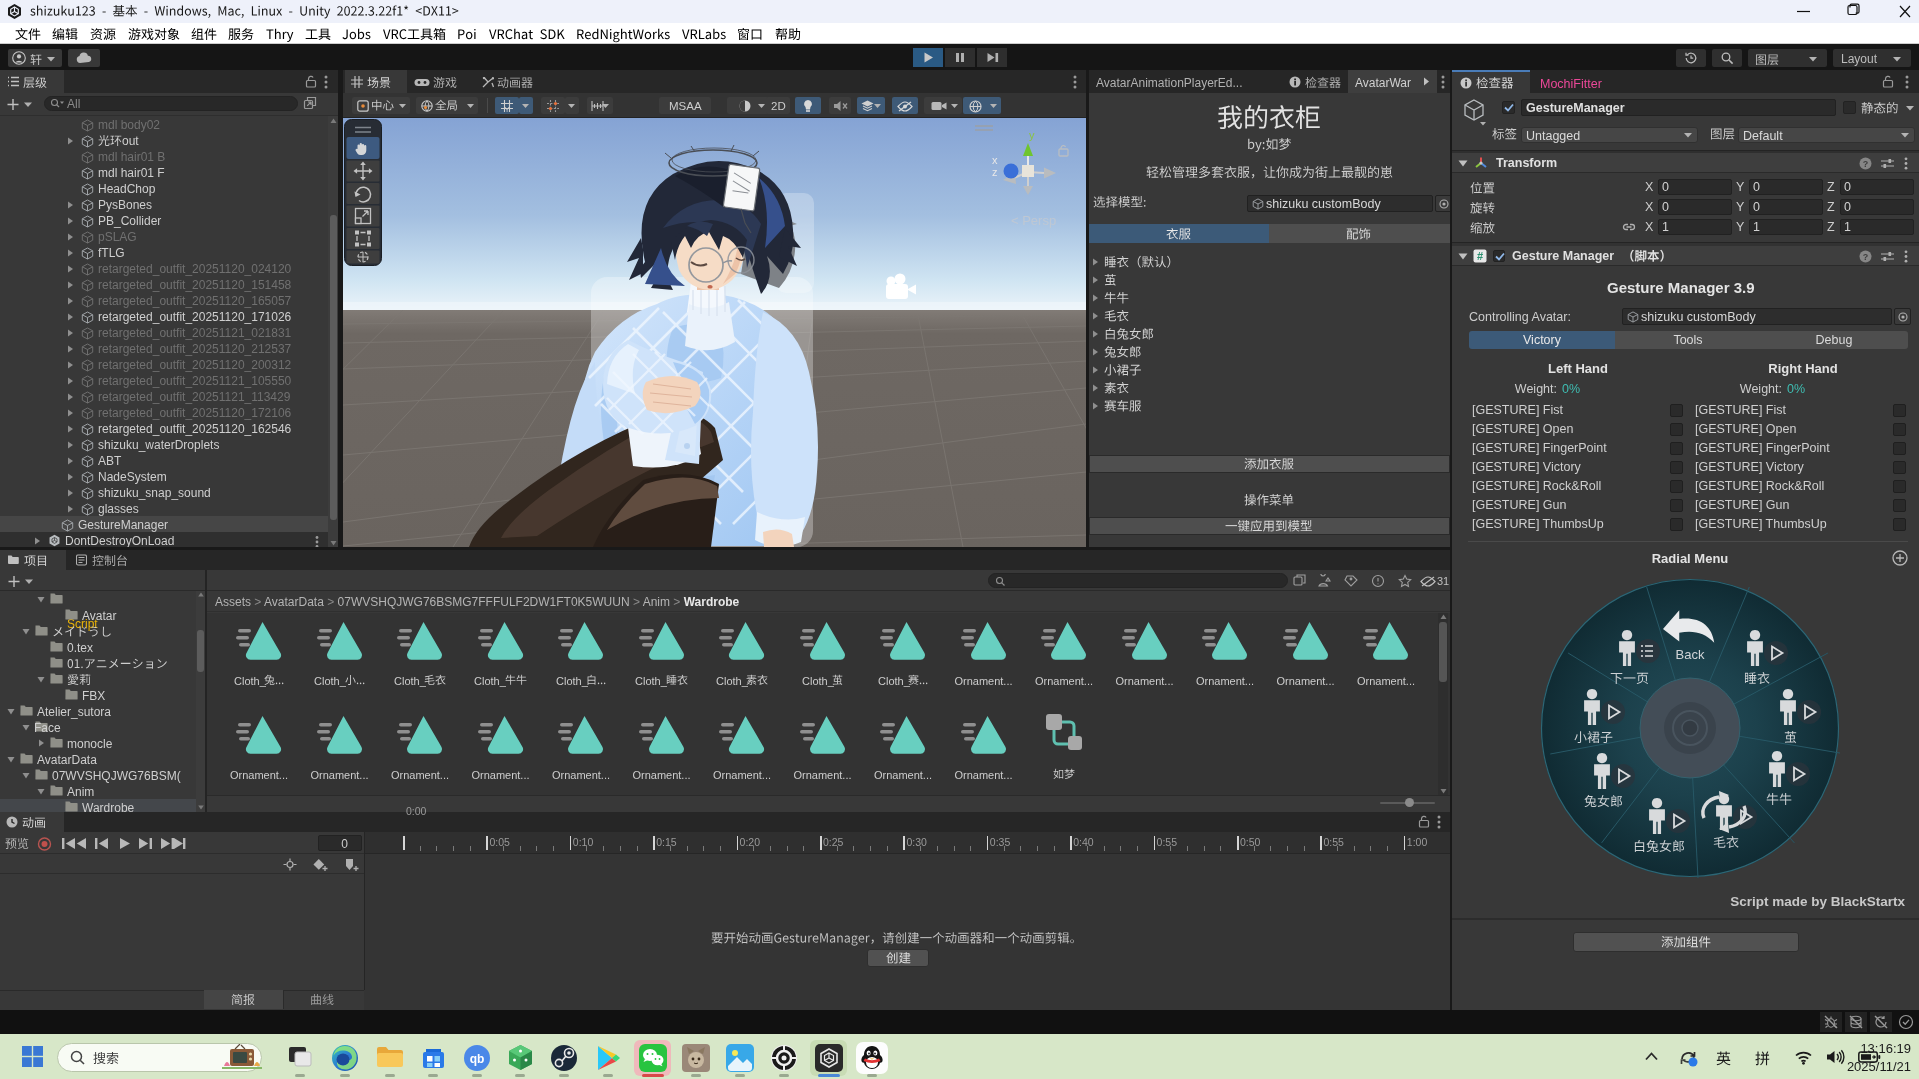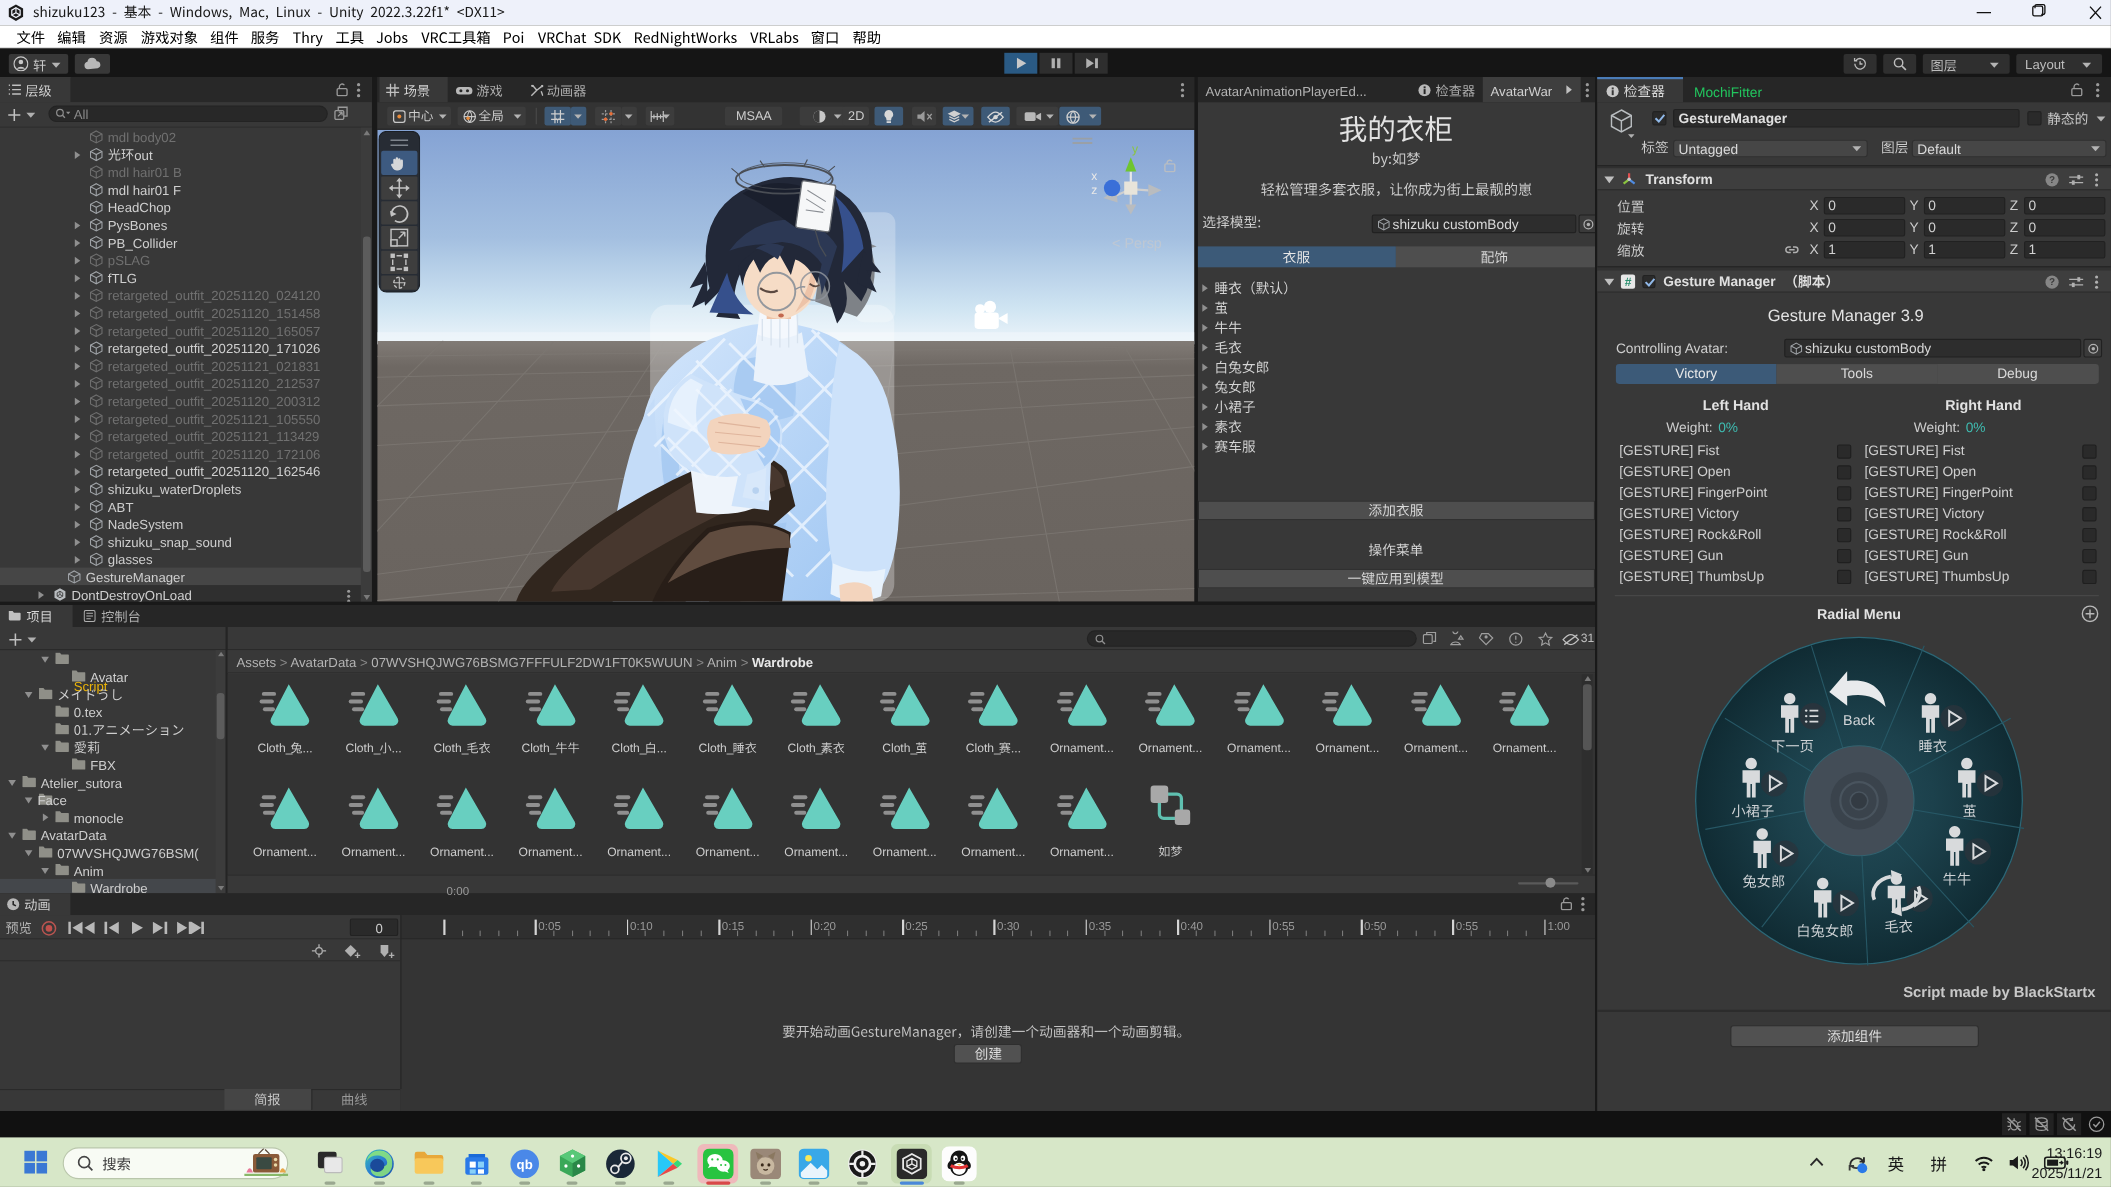--- a/index.html
+++ b/index.html
@@ -1188,21 +1188,21 @@
     <rect x="5.2" y="5" width="1.8" height="4.5" fill="#383838"></rect>
     <rect x="5.2" y="2.5" width="1.8" height="1.8" fill="#383838"></rect>
   </svg>
 <svg style="position:absolute;left:1476px;top:75px;overflow:visible" width="38" height="16">
     <g fill="#d8d8d8" transform="translate(0,12.5) scale(0.012500,-0.012500)">
       <use href="#r68c0" x="0"></use>
       <use href="#r67e5" x="1000"></use>
       <use href="#r5668" x="2000"></use>
     </g>
   </svg>
-<div class="txt" style="left:1540px;top:77px;font-size:12.5px;color:#22c55e">MochiFitter</div>
+<div class="txt" style="left:1540px;top:77px;font-size:12.5px;color:#ec4899">MochiFitter</div>
 <svg class="a" style="left:1882px;top:75px" width="12" height="13" viewBox="0 0 12 13">
     <rect x="1.5" y="5.5" width="9" height="6.5" rx="1" fill="none" stroke="#9a9a9a" stroke-width="1.2"></rect>
     <path d="M3.5 5.5 V3.8 a2.5 2.5 0 0 1 4.6 -1.3" fill="none" stroke="#9a9a9a" stroke-width="1.2"></path>
   </svg>
 <svg class="a" style="left:1905px;top:75px" width="4" height="14">
     <g fill="#9a9a9a">
       <circle cx="2" cy="2" r="1.5"></circle>
       <circle cx="2" cy="7" r="1.5"></circle>
       <circle cx="2" cy="12" r="1.5"></circle>
     </g>
@@ -1368,21 +1368,21 @@
       <rect x="2.5" y="6" width="2.6" height="4" fill="#b0b0b0" stroke="none"></rect>
     </g>
   </svg>
 <svg class="a" style="left:1904px;top:250px" width="4" height="13">
     <g fill="#b0b0b0">
       <circle cx="2" cy="1.8" r="1.4"></circle>
       <circle cx="2" cy="6.5" r="1.4"></circle>
       <circle cx="2" cy="11.2" r="1.4"></circle>
     </g>
   </svg>
-<div class="txt" style="left:1607px;top:279px;font-size:15px;color:#e4e4e4;font-weight:normal">Gesture Manager 3.9</div>
+<div class="txt" style="left:1607px;top:279px;font-size:15px;color:#e4e4e4;font-weight:bold">Gesture Manager 3.9</div>
 <div class="txt" style="left:1469px;top:310px;font-size:12.5px;color:#cdcdcd">Controlling Avatar:</div>
 <div class="a" style="left:1622px;top:308px;width:270px;height:17px;background:#2d2d2d;border:1px solid #212121;border-radius:2px"></div>
 <svg class="a" style="left:1627px;top:311px" width="12" height="12" viewBox="0 0 13 13">
     <g fill="none" stroke="#9fa3a7" stroke-width="1">
       <path d="M6.5 1 L11.7 3.8 V9.2 L6.5 12 L1.3 9.2 V3.8 Z"></path>
       <path d="M1.3 3.8 L6.5 6.5 L11.7 3.8 M6.5 6.5 V12"></path>
     </g>
   </svg>
 <div class="txt" style="left:1641px;top:310px;font-size:12.5px;color:#d8d8d8">shizuku customBody</div>
 <div class="a" style="left:1894px;top:308px;width:17px;height:17px;background:#3a3a3a;border:1px solid #212121;border-radius:2px"></div>

